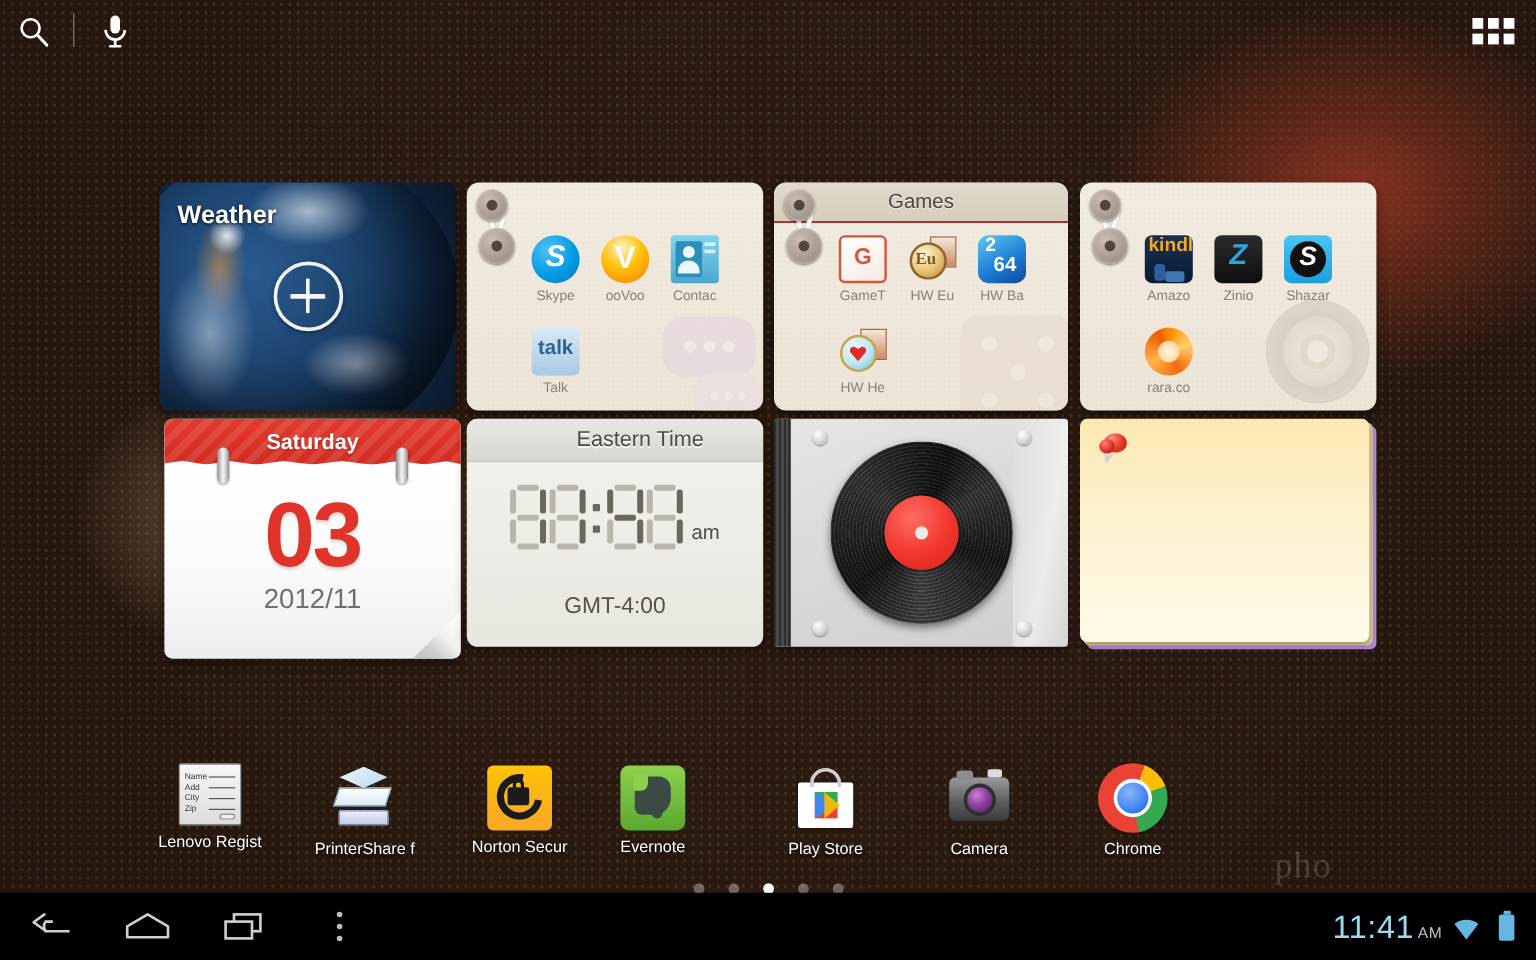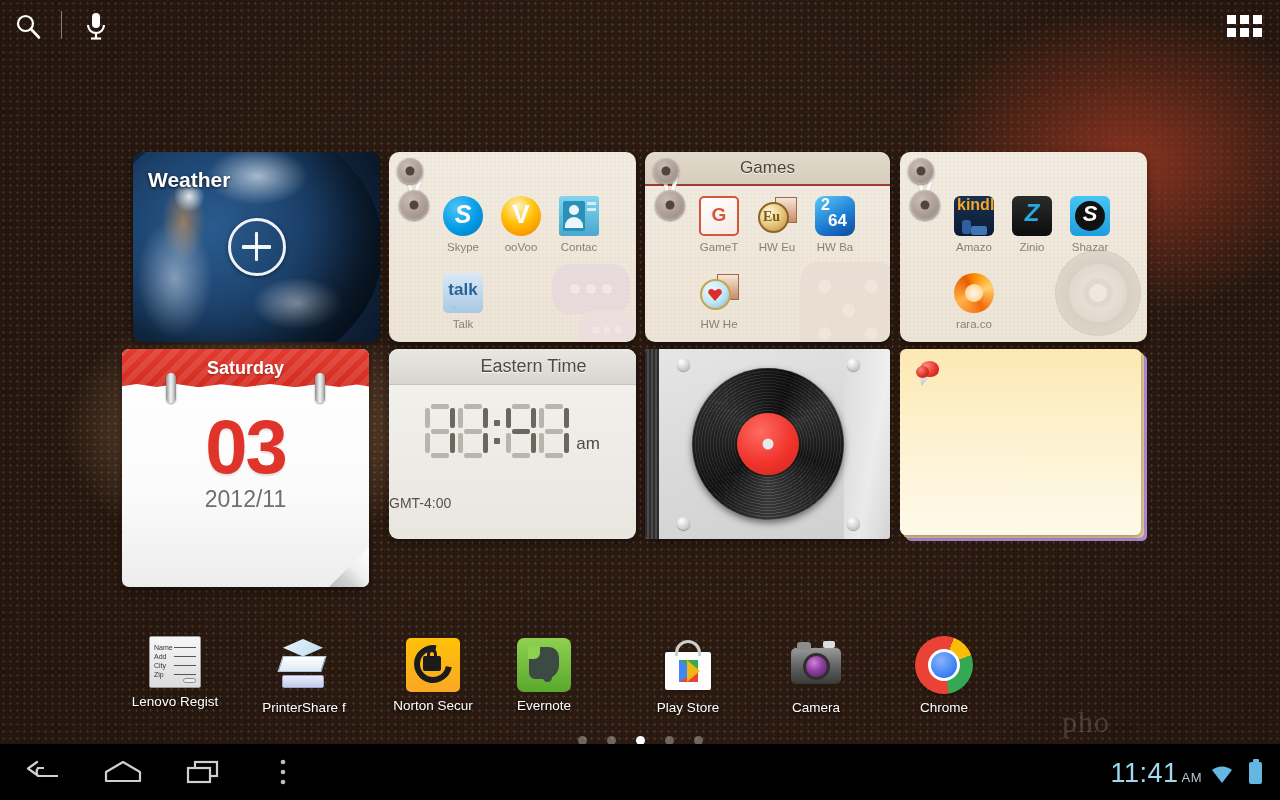--- a/index.html
+++ b/index.html
@@ -200,21 +200,21 @@
     border:1px solid rgba(0,0,0,.05); opacity:.75;
   }
   .cd-deco::after{
     content:""; position:absolute; left:50%; top:50%; transform:translate(-50%,-50%);
     width:30px; height:30px; border-radius:50%; background:#efe9e1;
     box-shadow: inset 0 0 0 6px #ddd4c8;
   }
 
   
   #calendar{
-    left:122px; top:349px; width:247px; height:238px;
+    left:137px; top:349px; width:247px; height:200px;
     border-radius:7px; overflow:hidden; cursor:pointer;
     box-shadow:0 3px 9px rgba(0,0,0,.45);
     background:linear-gradient(180deg,#ffffff 0%, #fbfbfb 60%, #ededed 100%);
   }
   .cal-top{
     height:38px; position:relative;
     background:
       repeating-linear-gradient(135deg, rgba(255,255,255,.10) 0 6px, rgba(255,255,255,0) 6px 12px),
       linear-gradient(180deg,#e23a2e 0%, #d32b20 100%);
     display:flex; align-items:center; justify-content:center;
@@ -272,22 +272,22 @@
   .seg.c{ right:0; top:29px; width:5px; height:20px; }
   .seg.d{ left:6px; bottom:0; width:18px; height:5px; }
   .seg.e{ left:0; top:29px; width:5px; height:20px; }
   .seg.f{ left:0; top:4px; width:5px; height:20px; }
   .seg.g{ left:6px; top:25px; width:18px; height:5px; }
   .colon{ width:12px; height:54px; position:relative; }
   .colon i{ position:absolute; left:3px; width:6px; height:6px; background:#6b665e; border-radius:1px; }
   .colon i:first-child{ top:16px; } .colon i:last-child{ top:34px; }
   .ampm{ font-size:17px; color:#504b45; align-self:flex-end; margin:0 0 4px 4px; }
   .clock-gmt{
-    position:absolute; left:0; right:0; top:146px; text-align:left;
-    font-size:14px; color:#55504a;
+    position:absolute; left:0; right:0; top:146px; text-align:center;
+    font-size:19px; color:#55504a;
   }
 
   
   #music{
     left:645px; top:349px; width:245px; height:190px; cursor:pointer;
     box-shadow:0 3px 9px rgba(0,0,0,.45);
     background:linear-gradient(160deg,#e6e6e6 0%, #dadada 45%, #cfcfcf 100%);
     border-radius:3px; overflow:hidden;
   }
   .music-spine{

